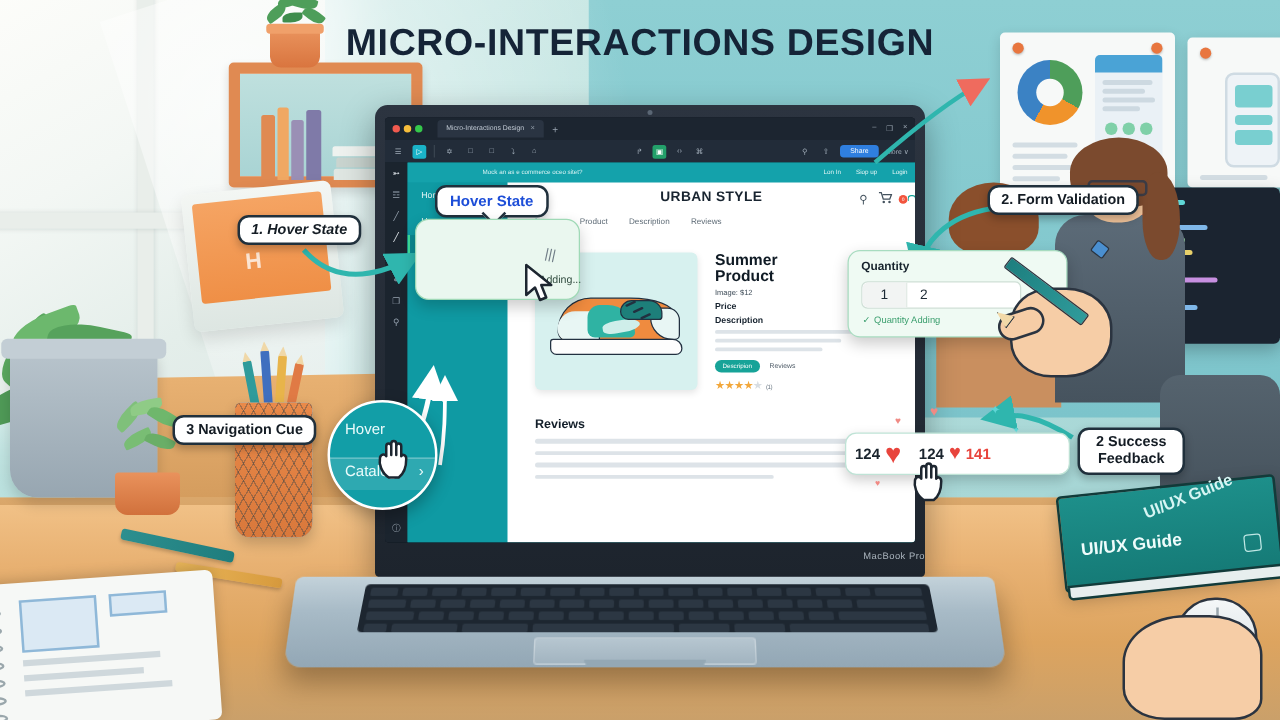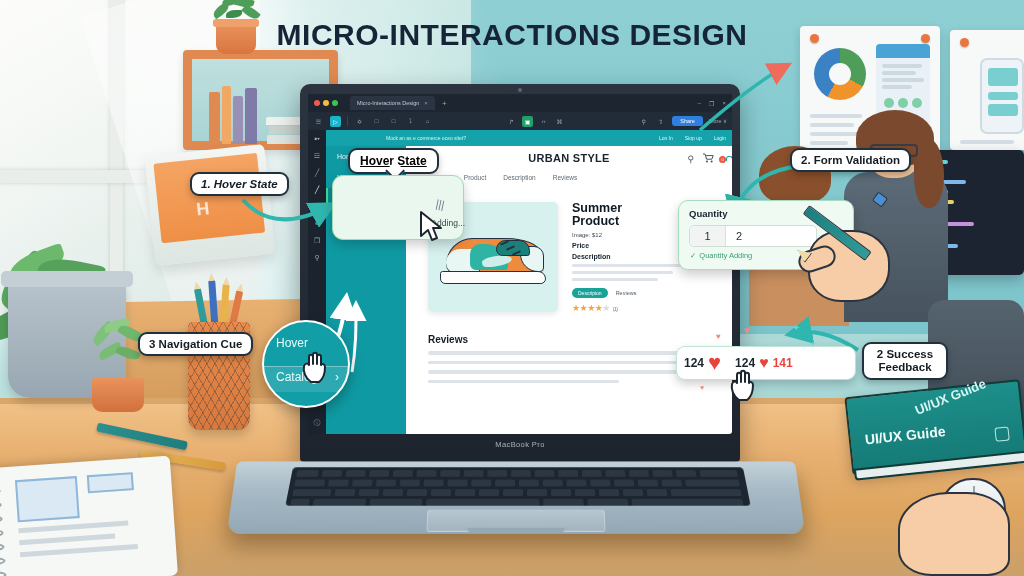--- a/index.html
+++ b/index.html
@@ -250,21 +250,21 @@
     border-radius:10px 10px 4px 4px;
     box-shadow:0 10px 26px rgba(0,0,0,.35);
     padding:8px 8px 0 8px;
   }
   .cam { position:absolute; left:50%; top:4px; width:4px; height:4px; margin-left:-2px; border-radius:50%; background:#5a6674; }
   .screen {
     position:absolute; left:8px; top:10px; width:424px; height:340px;
     background:#0f1720; overflow:hidden; border-radius:3px;
   }
   .bezel-label {
-    position:absolute; left:0; top:356px; width:440px; text-align:center;
+    position:absolute; left:0; top:356px; width:440px; text-align:right;
     font-size:7.5px; color:#aab4bd; letter-spacing:.4px;
   }
   .base {
     position:absolute; left:0; top:376px; width:568px; height:74px;
     background:linear-gradient(180deg,#c3d2da 0%,#a7bac6 40%,#93a7b5 100%);
     border-radius:6px 6px 14px 14px;
     box-shadow:0 12px 22px rgba(0,0,0,.3);
     transform:perspective(420px) rotateX(12deg);
   }
   .kb {
@@ -442,22 +442,22 @@
     box-shadow:0 3px 7px rgba(0,0,0,.25); white-space:nowrap;
   }
   .callout.two-line { white-space:normal; text-align:center; line-height:1.15; }
   .c1 { left:190px; top:172px;font-style:italic; }
   .c2 { left:790px; top:148px; }
   .c3 { left:862px; top:342px; width:86px; }
   .c4 { left:138px; top:332px; }
 
   .bubble {
     position:absolute; background:#fff; border:2px solid #20303c;
-    border-radius:9px; font-size:12px; font-weight:bold; color:#000000;
-    padding:4px 10px; box-shadow:0 3px 7px rgba(0,0,0,.22);text-decoration:underline;
+    border-radius:9px; font-size:12px; font-weight:bold; color:#1d4ed8;
+    padding:4px 10px; box-shadow:0 3px 7px rgba(0,0,0,.22);
   }
   .bubble::after {
     content:""; position:absolute; left:50%; bottom:-8px; margin-left:-7px;
     width:12px; height:12px; background:#fff;
     border-right:2px solid #20303c; border-bottom:2px solid #20303c;
     transform:rotate(45deg) translateY(-3px);
   }
   .b-hover { left:348px; top:148px; }
 
   .hover-card {

